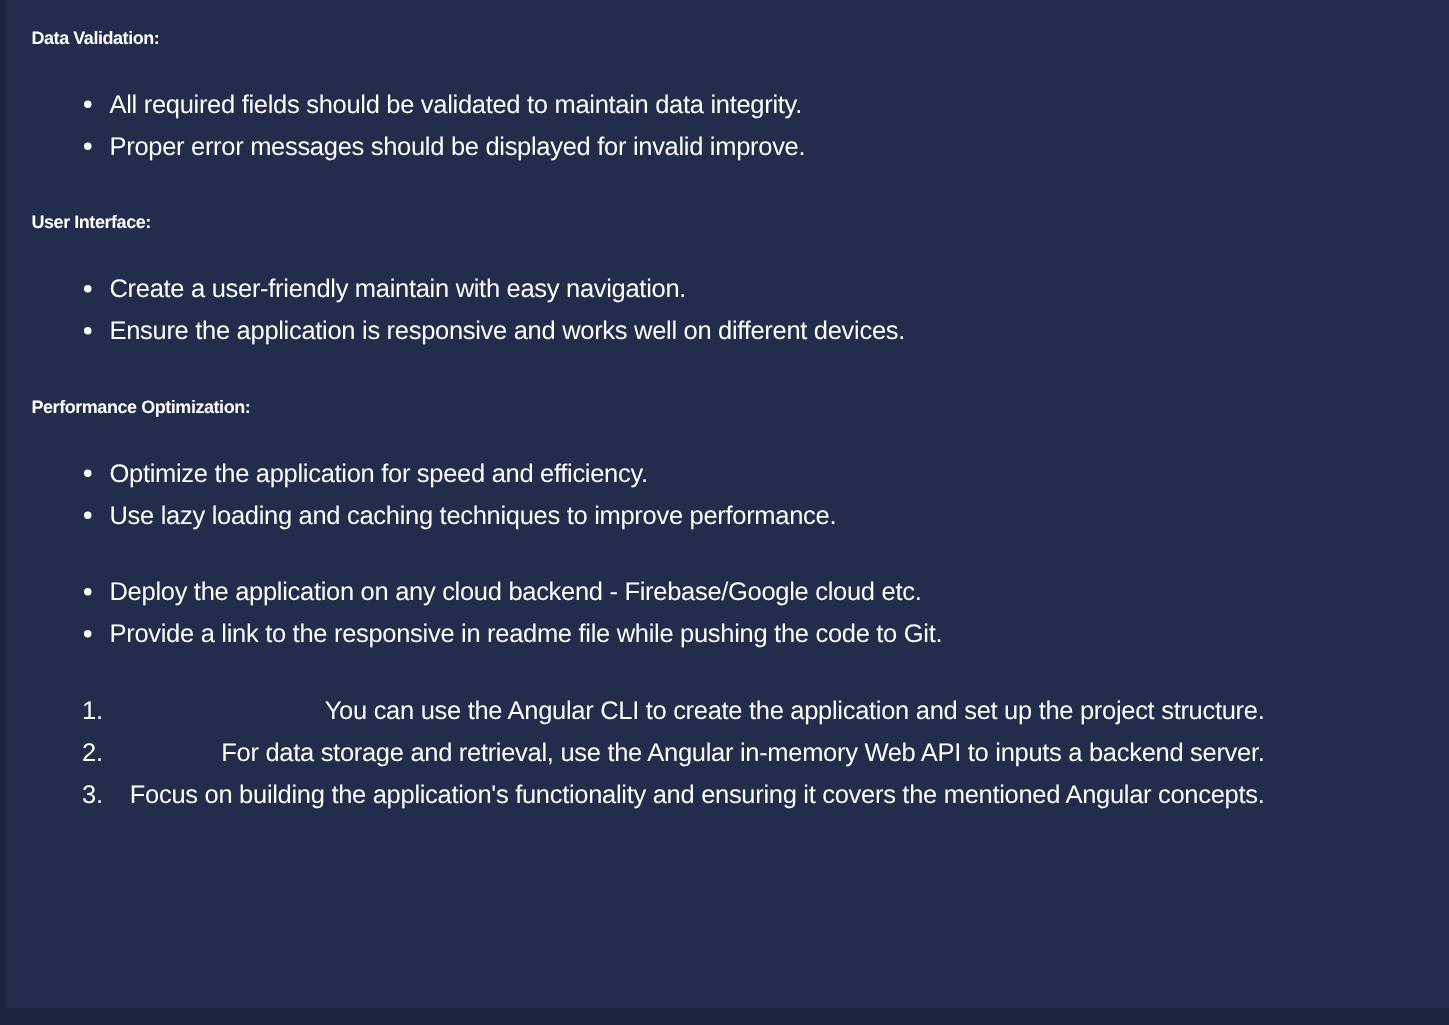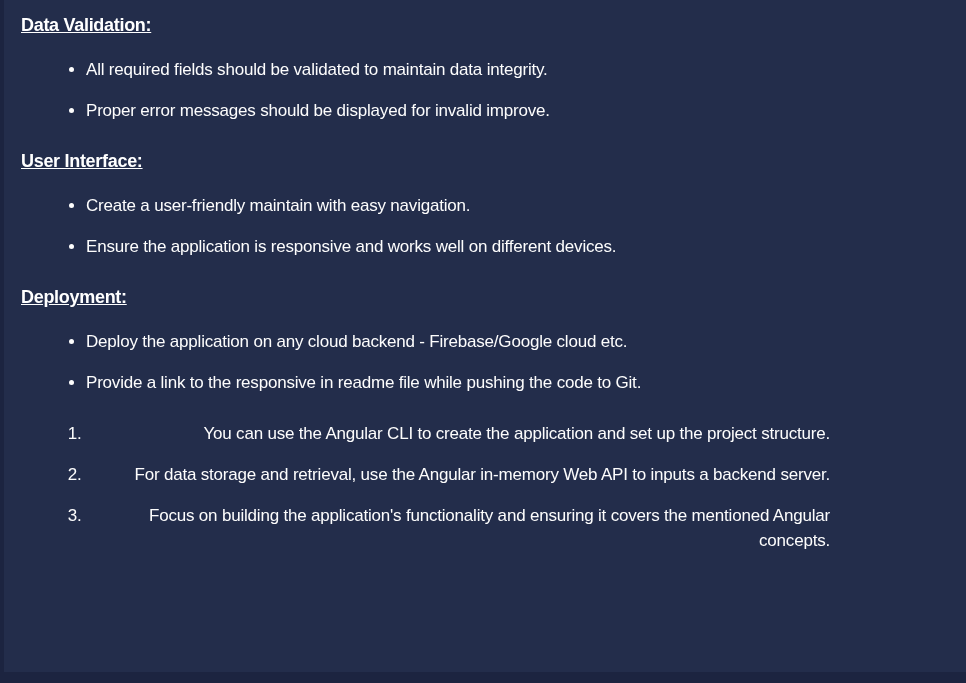--- a/index.html
+++ b/index.html
@@ -25,37 +25,36 @@
     bottom: 11px;
     padding: 13px 30px 0 21px;
     box-sizing: border-box;
   }
   .doc {
     max-width: 825px;
   }
   h3.section-heading {
     margin: 0;
     padding: 0;
-    font-size: 18px;
+    font-size: 12px;
     line-height: 24px;
     font-weight: bold;
     letter-spacing: -0.3px;
     color: var(--fg, #ffffff);
-    text-decoration: underline;
   }
   ul.item-list, ol.item-list {
     margin: 20px 0 26px 0;
     padding: 0 0 0 49px;
     line-height: 25px;
   }
   ul.item-list { list-style: disc outside; }
   ol.item-list { list-style: decimal outside; text-align: right; }
   ul.item-list li, ol.item-list li {
     padding: 0;
-    margin: 16px;
+    margin: 3px;
     color: #fdfdfd;
   }
   ol.item-list li { padding-left: 2px; }
   .edge-left {
     position: absolute;
     left: 0; top: 0; bottom: 0;
     width: 4px;
     background: var(--edge, #1c2440);
   }
   .edge-bottom {
@@ -80,23 +79,29 @@
     </section>
 
     <section>
       <h3 class="section-heading">User Interface:</h3>
       <ul class="item-list">
         <li>Create a user-friendly maintain with easy navigation.</li>
         <li>Ensure the application is responsive and works well on different devices.</li>
       </ul>
     </section>
 
+    <section>
+      <h3 class="section-heading">Performance Optimization:</h3>
+      <ul class="item-list">
+        <li>Optimize the application for speed and efficiency.</li>
+        <li>Use lazy loading and caching techniques to improve performance.</li>
+      </ul>
+    </section>
 
     <section>
-      <h3 class="section-heading">Deployment:</h3>
       <ul class="item-list">
         <li>Deploy the application on any cloud backend - Firebase/Google cloud etc.</li>
         <li>Provide a link to the responsive in readme file while pushing the code to Git.</li>
       </ul>
     </section>
 
     <section>
       <ol class="item-list">
         <li>You can use the Angular CLI to create the application and set up the project structure.</li>
         <li>For data storage and retrieval, use the Angular in-memory Web API to inputs a backend server.</li>

